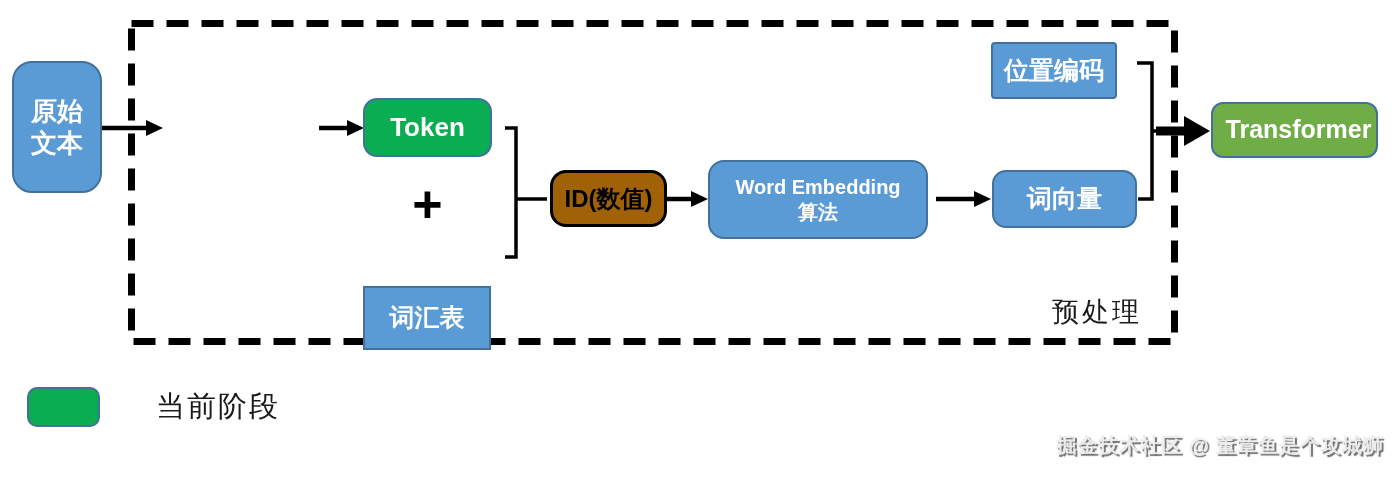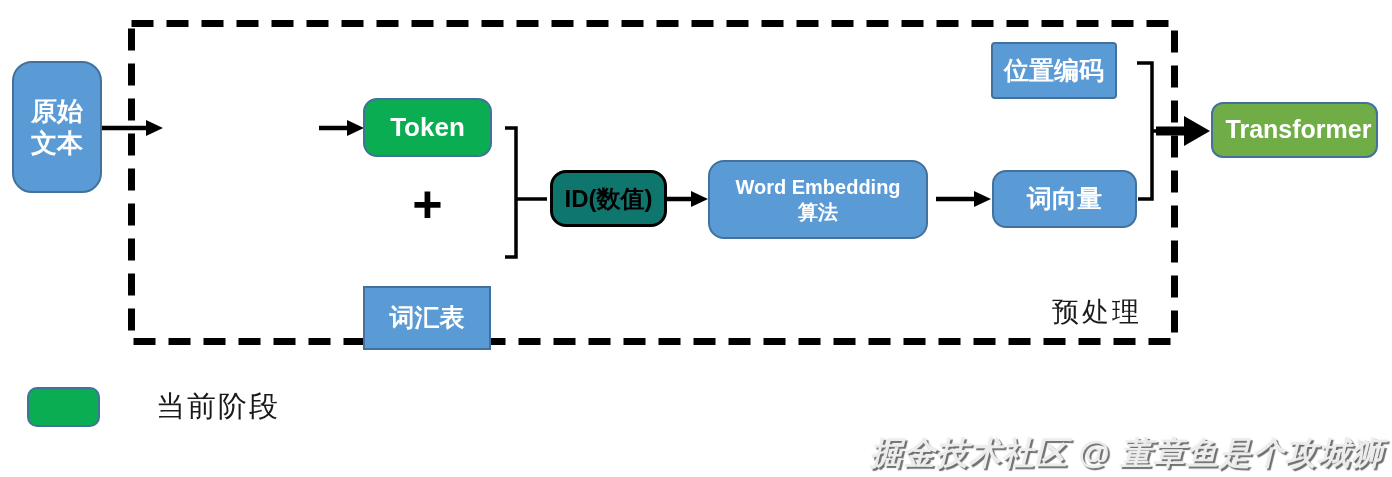--- a/index.html
+++ b/index.html
@@ -9,21 +9,21 @@
   }
   .wires{position:absolute;left:0;top:0;width:1392px;height:477px;z-index:1;}
   .node{
     position:absolute;z-index:2;display:flex;align-items:center;justify-content:center;
     text-align:center;color:#ffffff;font-weight:bold;white-space:pre-line;
     box-sizing:border-box;line-height:1.25;
   }
   .blue{background:#5B9BD5;border:2.5px solid #41719C;}
   .green{background:#0BAD53;border:2.5px solid #41719C;}
   .olive{background:#70AD47;border:2.5px solid #41719C;padding-left:8px;}
-  .white-box{background:#0f766e;border:3px solid #000000;color:#000000;}
+  .white-box{background:#a16207;border:3px solid #000000;color:#000000;}
 
   .raw-text{left:12px;top:61px;width:90px;height:132px;border-radius:20px;font-size:26px;}
   .tokenizer{left:160px;top:62px;width:159px;height:131px;border-radius:24px;font-size:24px;}
   .token{left:363px;top:98px;width:129px;height:59px;border-radius:14px;font-size:26px;}
   .plus{left:395px;top:172px;width:65px;height:65px;color:#000;font-size:52px;font-weight:bold;z-index:2;}
   .vocab{left:363px;top:246px;width:128px;height:64px;border-radius:0;font-size:25px;margin-top:40px;}
   .idbox{left:550px;top:170px;width:117px;height:57px;border-radius:16px;font-size:24px;}
   .wembed{left:708px;top:160px;width:220px;height:79px;border-radius:16px;font-size:20px;}
   .posenc{left:991px;top:42px;width:126px;height:57px;border-radius:4px;font-size:25px;}
   .wordvec{left:992px;top:170px;width:145px;height:58px;border-radius:14px;font-size:25px;}
@@ -31,23 +31,22 @@
 
   .container-label{
     position:absolute;left:1052px;top:294px;z-index:2;color:#1a1a1a;
     font-size:27px;letter-spacing:3px;
   }
   .legend{position:absolute;left:27px;top:387px;z-index:2;display:flex;align-items:center;}
   .legend-swatch{width:73px;height:40px;border-radius:10px;background:#0BAD53;border:2.5px solid #41719C;box-sizing:border-box;}
   .legend-label{margin-left:56px;color:#1a1a1a;font-size:29px;letter-spacing:2px;}
   .watermark{
     position:absolute;right:8px;top:432px;z-index:2;
-    font-size:32px;font-weight:bold;letter-spacing:1px;color:#ececec;
+    font-size:20px;font-weight:bold;letter-spacing:1px;color:#ececec;
     text-shadow:2px 2px 1px #6f6f6f,-1px -1px 0px #fbfbfb;
-    font-style:italic;
   }
 </style>
 </head>
 <body>
 
 <div class="canvas">
 
   <svg class="wires" viewBox="0 0 1392 477" xmlns="http://www.w3.org/2000/svg">
 
     <rect x="131.5" y="23.5" width="1043" height="318" fill="none" stroke="#000000" stroke-width="7" stroke-dasharray="22 13"></rect>

